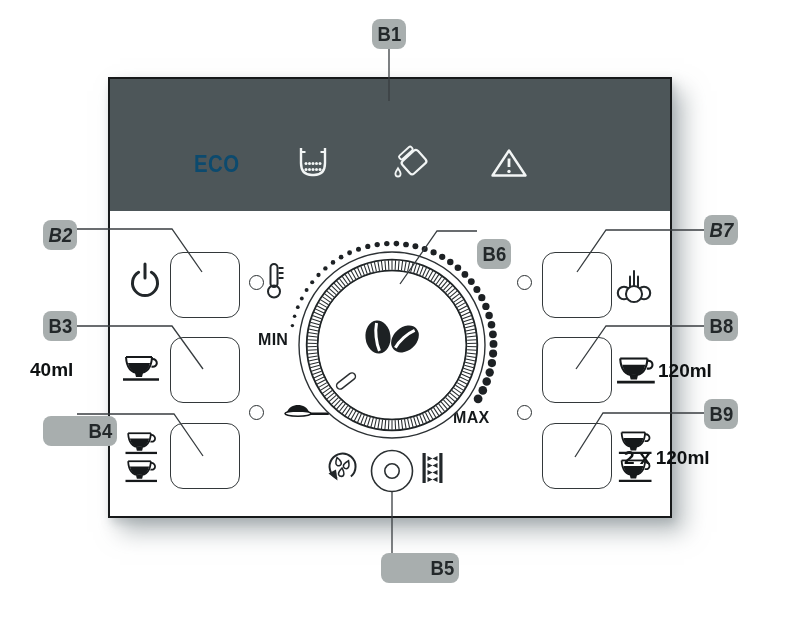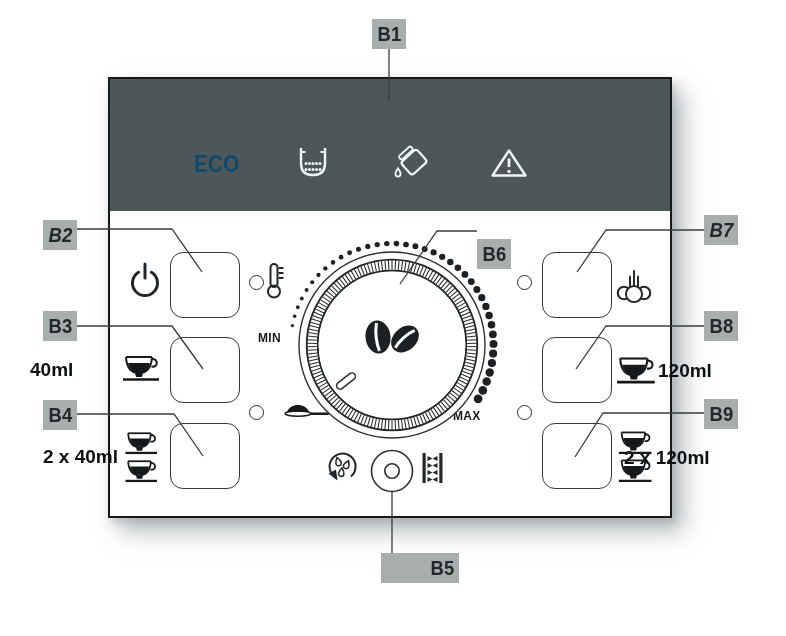--- a/index.html
+++ b/index.html
@@ -26,25 +26,25 @@
   .callout span{display:inline-block;transform:scaleX(.88);}
   .btn{
     position:absolute;width:70px;height:66px;background:#fff;
     border:1.6px solid #33383a;border-radius:13px;box-sizing:border-box;
   }
   .led{
     position:absolute;width:15px;height:15px;border:1.9px solid #2a2f31;
     border-radius:50%;background:#fff;box-sizing:border-box;
   }
   .voltext{position:absolute;font-size:19px;font-weight:700;color:#0e1112;white-space:nowrap;}
-  .minmax{position:absolute;font-size:12px;font-weight:700;color:#15191b;letter-spacing:.3px;}
+  .minmax{position:absolute;font-size:16px;font-weight:700;color:#15191b;letter-spacing:.3px;}
   .lines{position:absolute;left:0;top:0;z-index:6;pointer-events:none;}
   .abs{position:absolute;}
   .z5{z-index:5;}
-  .z7{z-index:7;}
+  .z7{z-index:7;border-radius:8px;}
 </style>
 </head>
 <body>
 
 <div class="stage">
 
   <div class="panel">
     <div class="panel-header"></div>
   </div>
 
@@ -115,21 +115,20 @@
     <path d="M1,28.5 H37" stroke="#16191b" stroke-width="2.6"></path>
   </svg>
   <svg class="abs z5" style="left:124px;top:456px;" width="38" height="28" viewBox="0 0 42 32">
     <path d="M4,6 H30" stroke="#16191b" stroke-width="2"></path>
     <path d="M4,6 C4.5,15 8,22 17,22 C26,22 29.5,15 30,6" fill="none" stroke="#16191b" stroke-width="2"></path>
     <path d="M6,12 C7.5,19 11,21.5 17,21.5 C23,21.5 26.5,19 28,12 Z" fill="#16191b"></path>
     <path d="M30,8 C36.5,7.5 36.5,17 29.5,15.5" fill="none" stroke="#16191b" stroke-width="2"></path>
     <polygon points="13,22 21,22 20,26 14,26" fill="#16191b"></polygon>
     <path d="M1,28.5 H37" stroke="#16191b" stroke-width="2.6"></path>
   </svg>
-  <div class="voltext" style="left:18px;top:446px;width:100px;text-align:right;">2 x 40ml</div>
   <div class="btn" style="left:170px;top:423px;"></div>
   <div class="led" style="left:249px;top:405px;"></div>
 
   <svg class="abs z5" style="left:283px;top:399px;" width="46" height="26" viewBox="0 0 46 26">
     <path d="M4,13 C7,3.5 23,3.5 26,13 Z" fill="#16191b"></path>
     <ellipse cx="15" cy="14.6" rx="13" ry="2.6" fill="none" stroke="#16191b" stroke-width="1.6"></ellipse>
     <path d="M28,14.8 H45" stroke="#16191b" stroke-width="2.4" stroke-linecap="round"></path>
   </svg>
 
   <svg id="dial-svg" class="abs z5" style="left:277px;top:230px;" width="230" height="230" viewBox="0 0 230 230">
@@ -436,21 +435,21 @@
 
   <div class="callout z7" style="left:372px;top:19px;">
       <span>B1</span>
     </div>
   <div class="callout z7" style="left:43px;top:220px;font-style:italic;">
       <span>B2</span>
     </div>
   <div class="callout z7" style="left:43px;top:311px;">
       <span>B3</span>
     </div>
-  <div class="callout z7" style="left:43px;top:400px;">
+  <div class="callout z7" style="left:43px;top:416px;padding-left:40px;">
       <span>B4</span>
     </div>
   <div class="callout z7" style="left:381px;top:553px;padding-left:44px;">
       <span>B5</span>
     </div>
   <div class="callout z7" style="left:477px;top:220px;margin-top:19px;">
       <span>B6</span>
     </div>
   <div class="callout z7" style="left:704px;top:215px;font-style:italic;">
       <span>B7</span>

